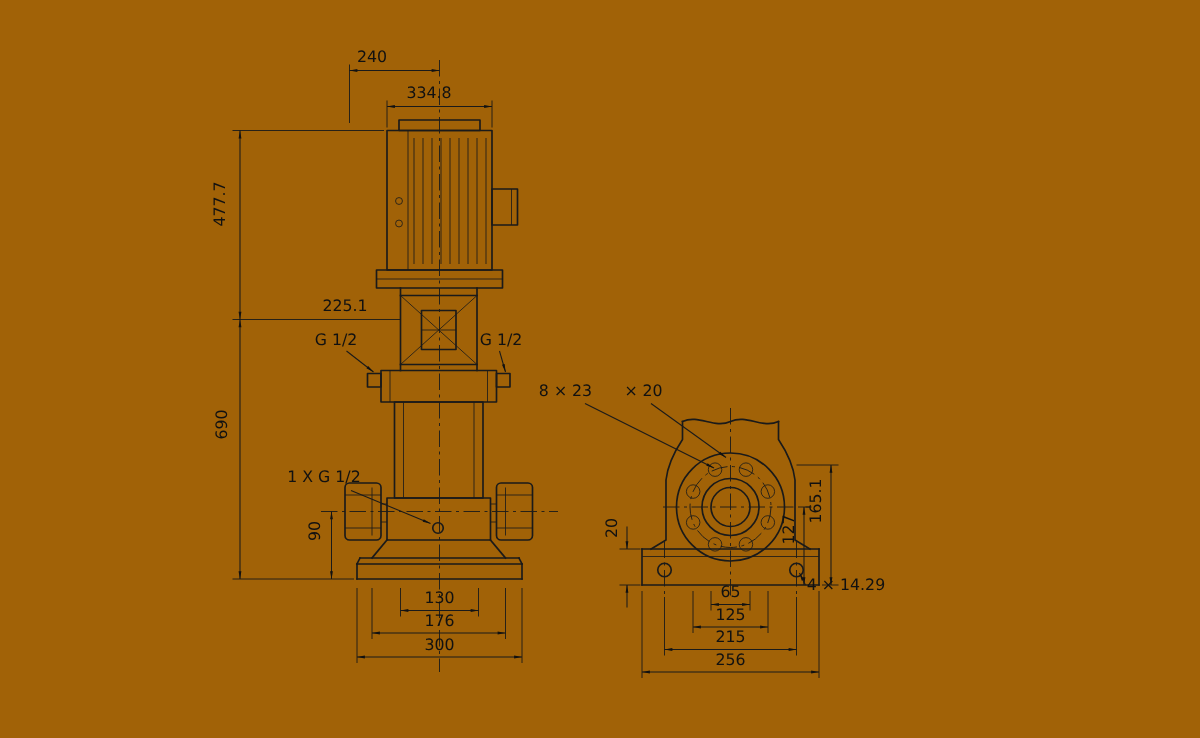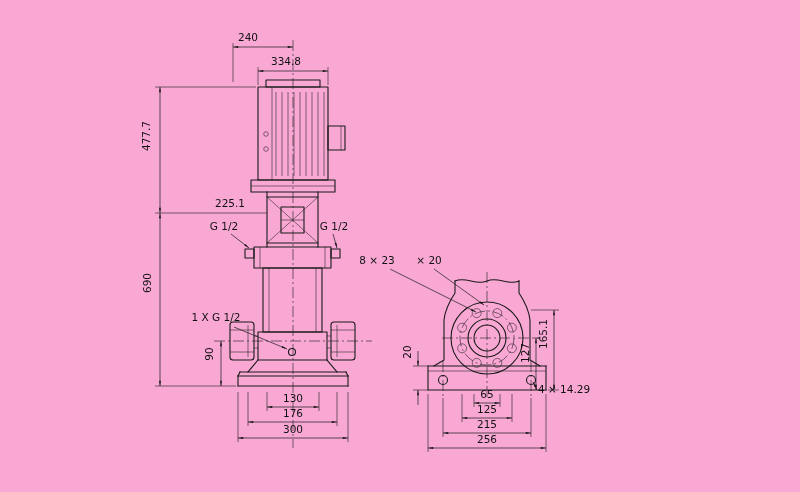--- a/index.html
+++ b/index.html
@@ -1,16 +1,16 @@
 <!DOCTYPE html>
 <html><head>
 <meta charset="utf-8">
 <style>
   html,body{margin:0;padding:0;background:#ffffff;}
-  .frame{width:800px;height:492px;position:relative;background:#f9a8d4;overflow:hidden;
+  .frame{width:800px;height:492px;position:relative;background:#a16207;overflow:hidden;
          font-family:"DejaVu Sans", sans-serif;}
   svg{display:block;}
   .ol{fill:none;stroke:#1a1a1a;stroke-width:1.1;stroke-linejoin:round;stroke-linecap:square;}
   .thin{fill:none;stroke:#1a1a1a;stroke-width:0.55;}
   .cl{fill:none;stroke:#1a1a1a;stroke-width:0.6;stroke-dasharray:11 3 2 3;}
   .ext{fill:none;stroke:#1a1a1a;stroke-width:0.6;}
   .dim{fill:none;stroke:#1a1a1a;stroke-width:0.7;}
   text{font:10.5px "DejaVu Sans", sans-serif;fill:#111;}
   .t{text-anchor:middle;}
 </style>

